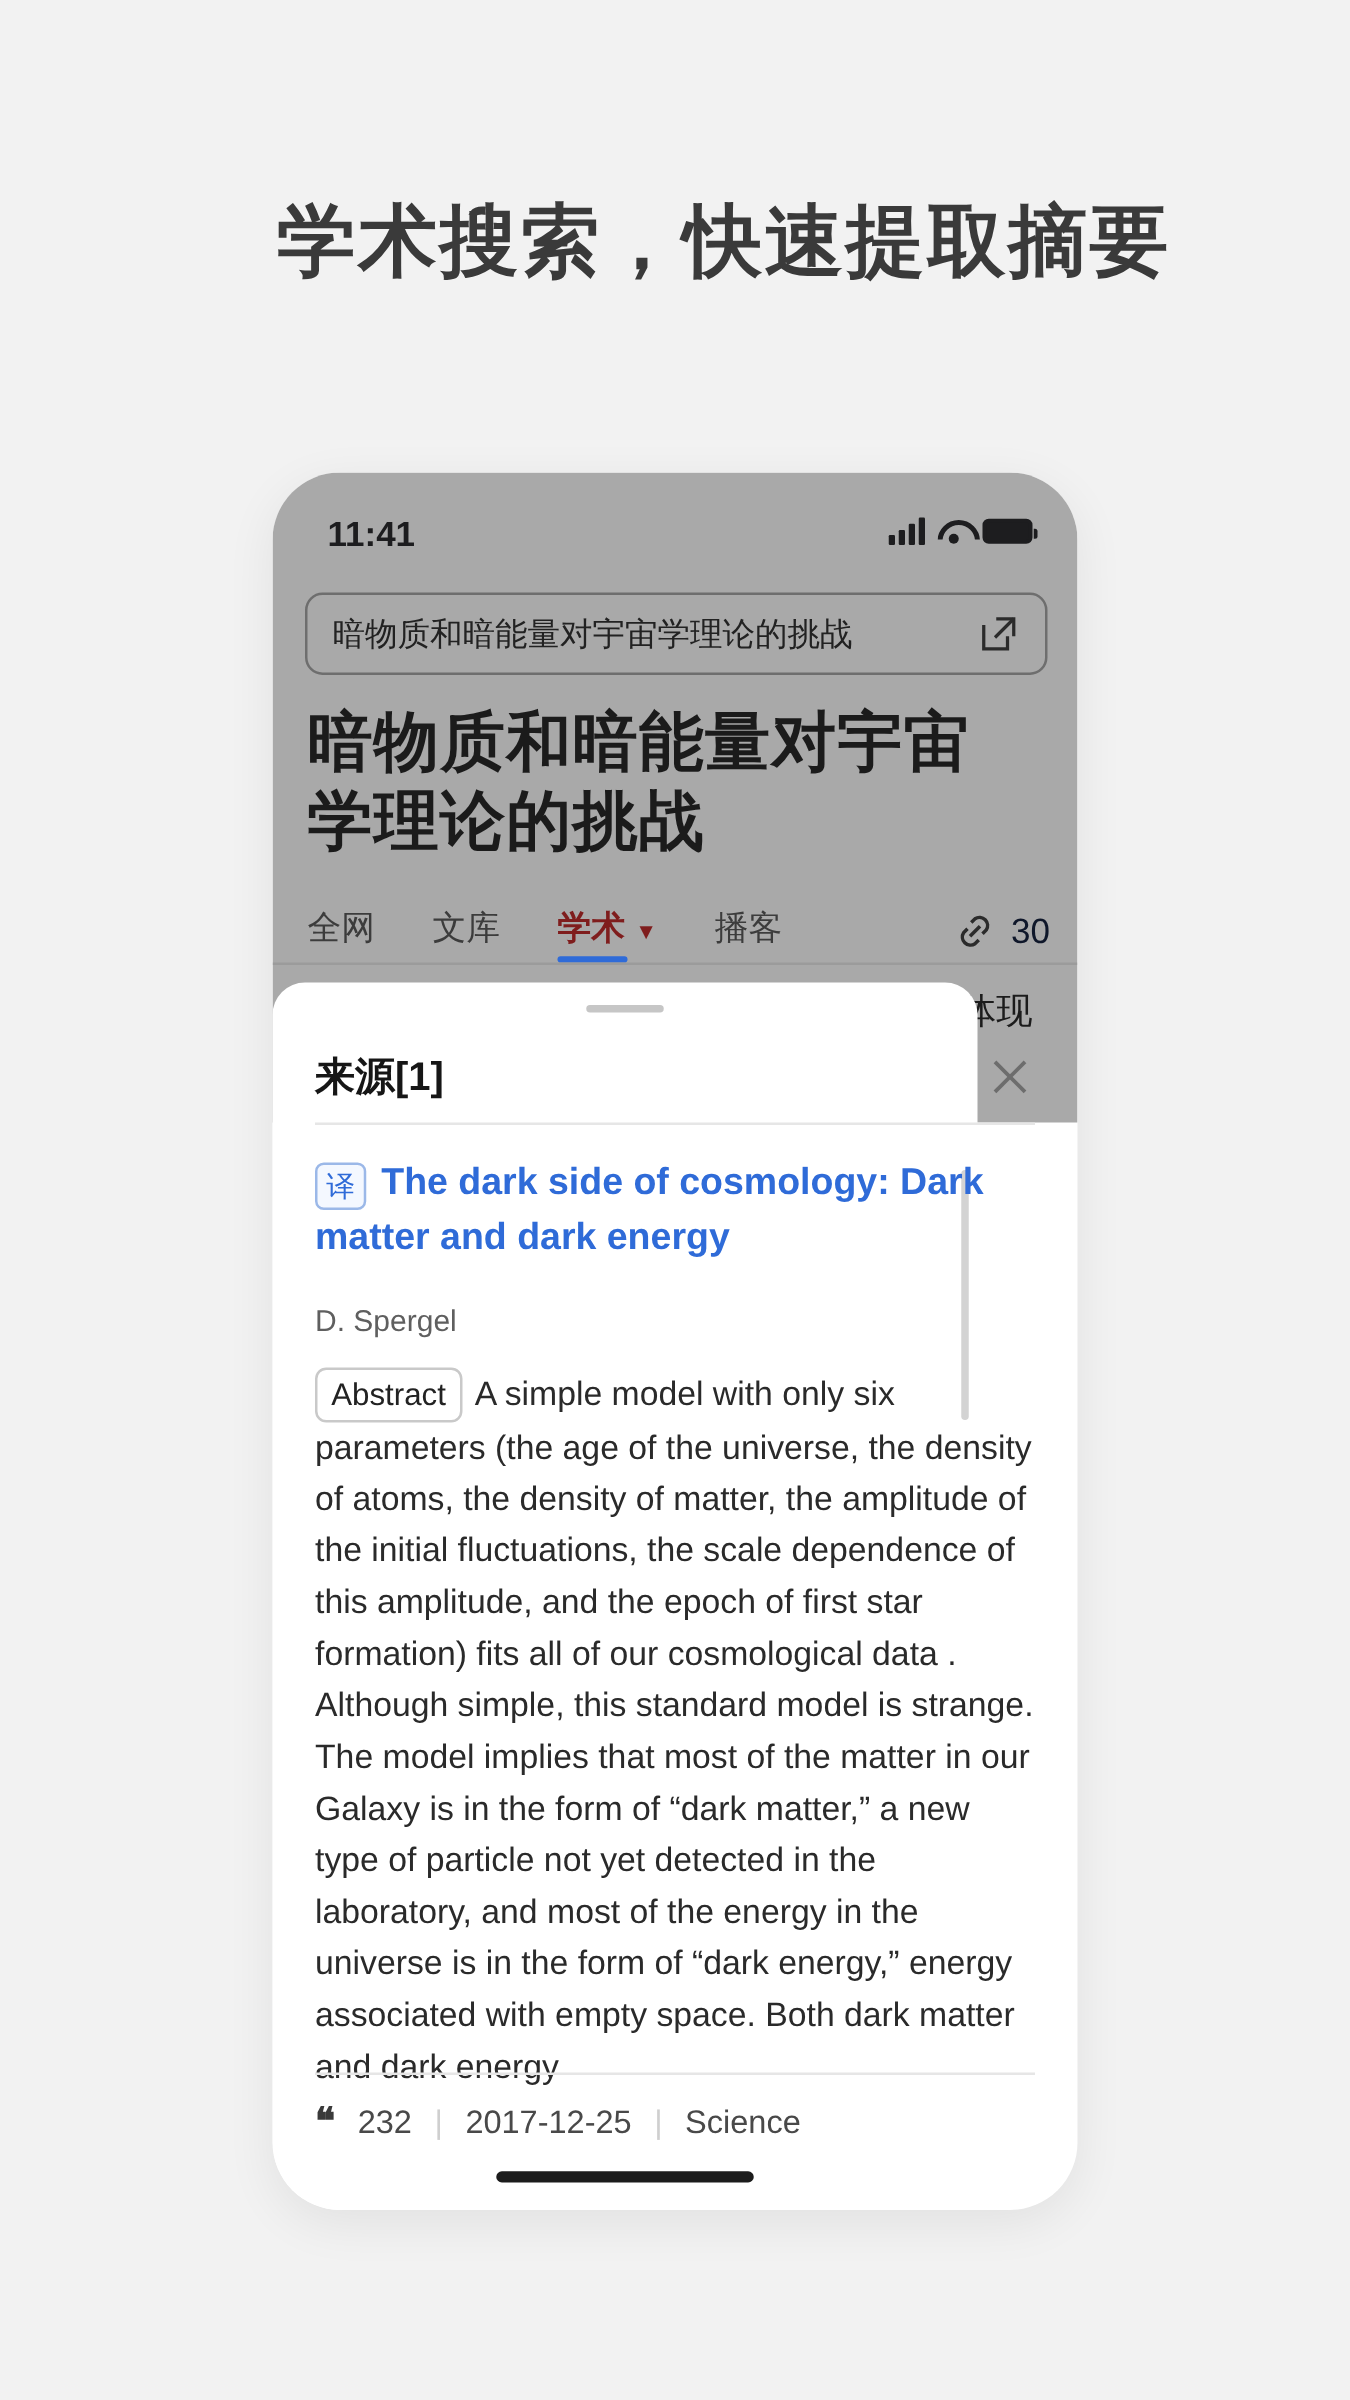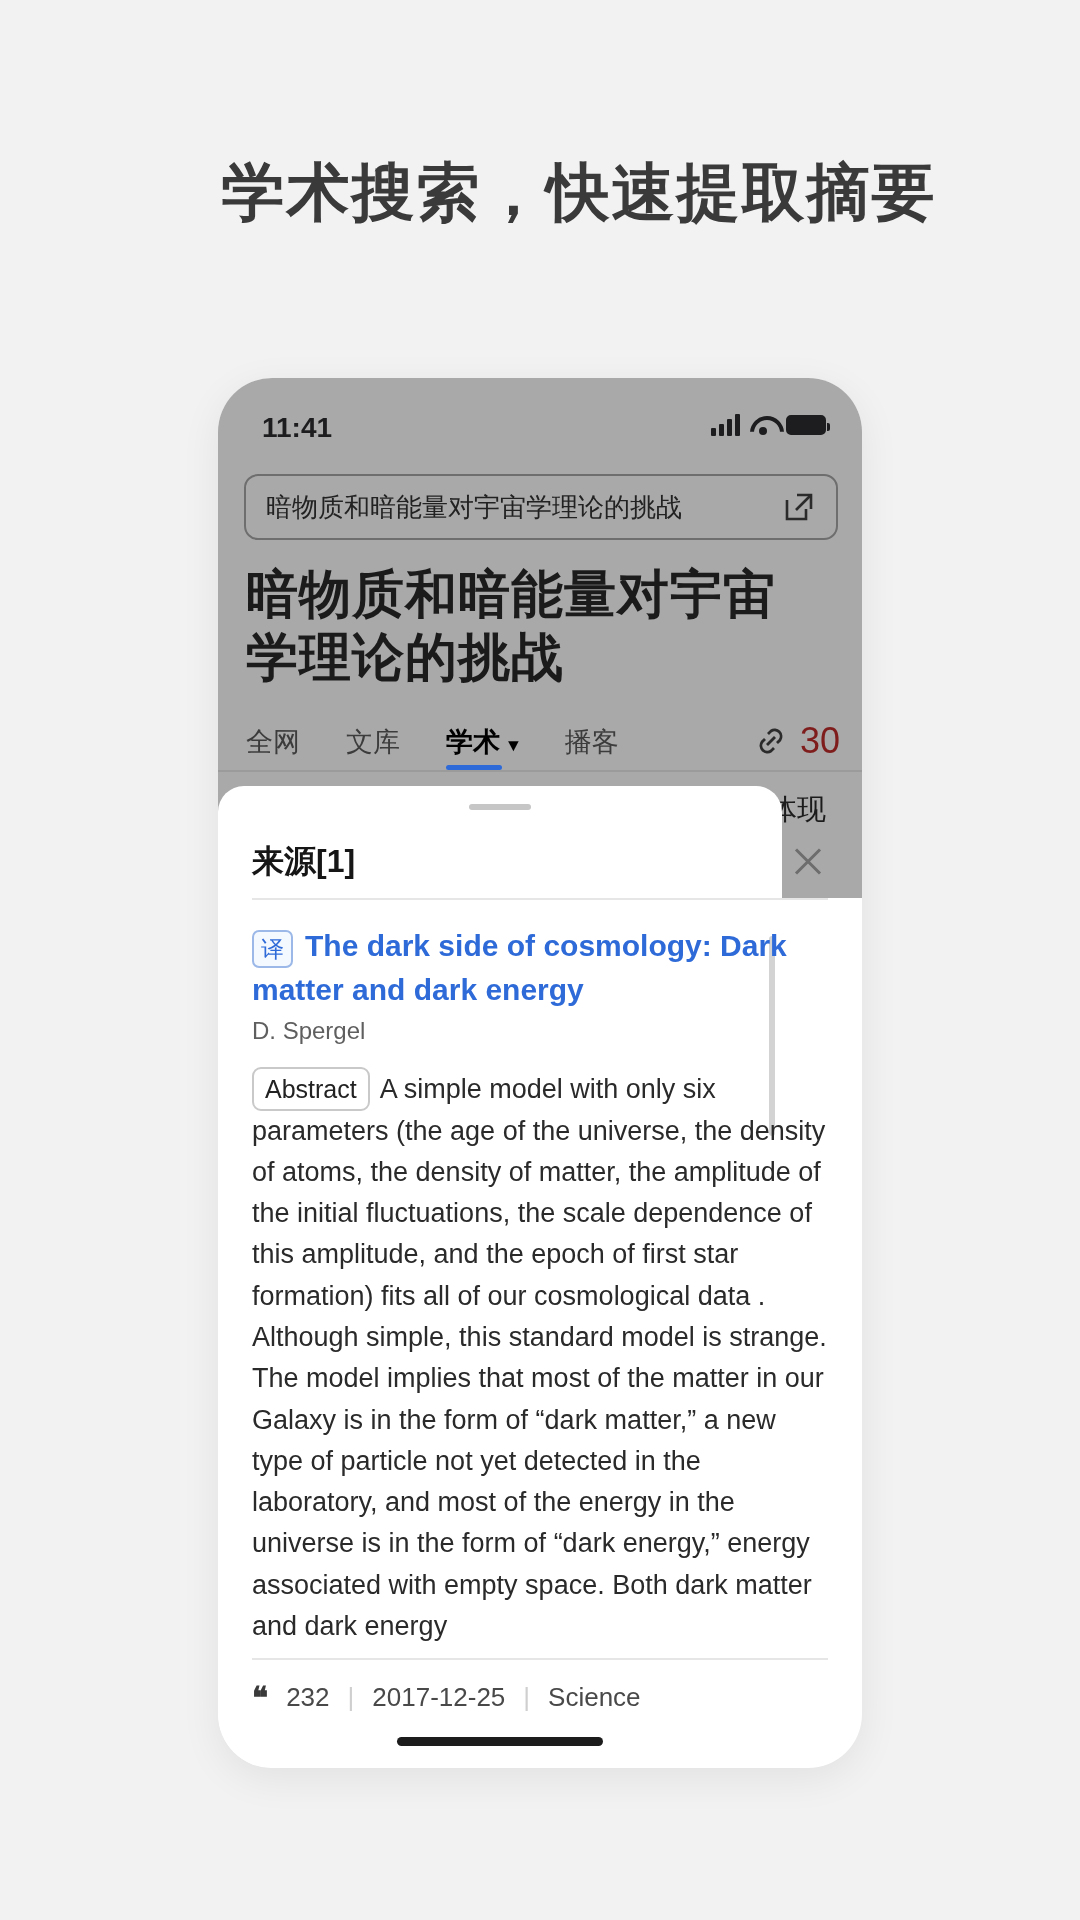--- a/index.html
+++ b/index.html
@@ -190,23 +190,22 @@
     align-items: flex-end;
   }
   .tab {
     font-size: 27px;
     color: #3c3c3c;
     margin-right: 46px;
     position: relative;
     padding-bottom: 10px;
   }
   .tab.active {
-    color: #000000;
-    font-weight: bold;
-    font-family: Liberation Mono, monospace;
+    color: #7f1d1d;
+    font-weight: bold;
   }
   .tab.active::after {
     content: "";
     position: absolute;
     left: 0;
     bottom: 0;
     width: 56px;
     height: 5px;
     background: #2f6bd8;
     border-radius: 3px;
@@ -216,22 +215,22 @@
     margin-left: 8px;
   }
   .tabs-right {
     margin-left: auto;
     display: flex;
     align-items: center;
     gap: 12px;
     padding-bottom: 8px;
   }
   .link-count {
-    font-size: 36px;
-    color: #7f1d1d;
+    font-size: 28px;
+    color: #0f172a;
   }
 
   
   .tab-divider {
     position: absolute;
     left: 0;
     top: 392px;
     width: 644px;
     height: 2px;
     background: #9b9b9b;
@@ -334,21 +333,21 @@
     background: #f4f8ff;
   }
   .result-title {
     display: inline;
     font-size: 30px;
     line-height: 1.45;
     font-weight: bold;
     color: #2f6bd8;
   }
   .result-author {
-    margin-top: 5px;
+    margin-top: 32px;
     font-size: 24px;
     color: #5f5f5f;
   }
   .abstract {
     margin-top: 22px;
     font-size: 27px;
     line-height: 1.53;
     color: #2a2a2a;
   }
   .badge-abstract {

